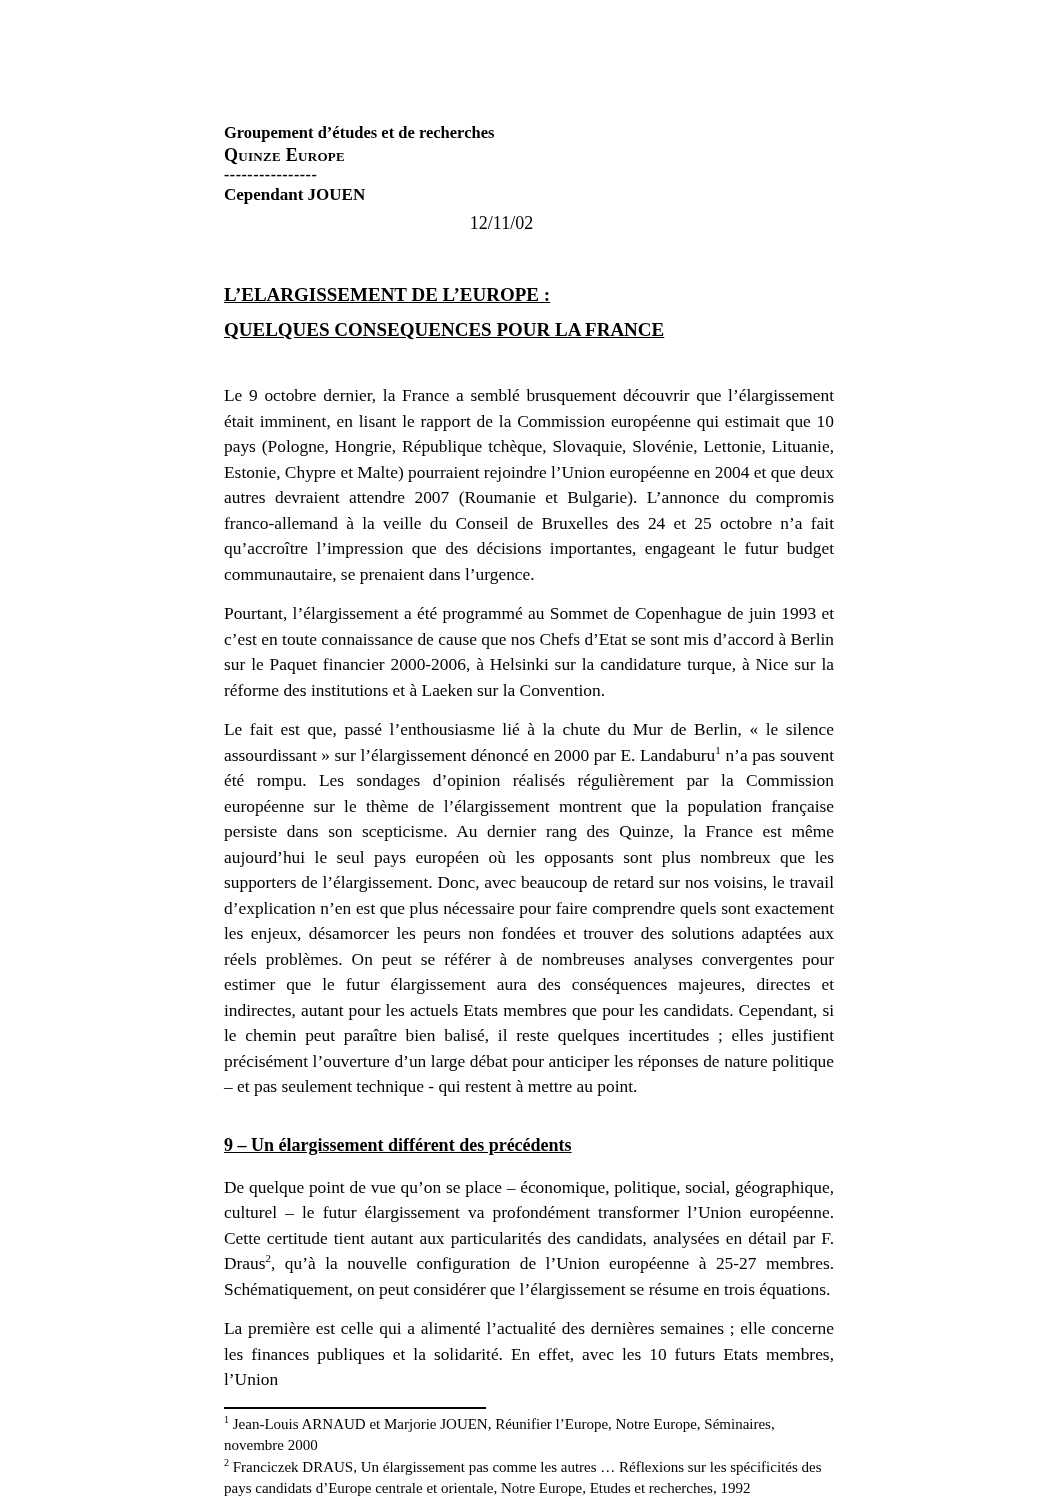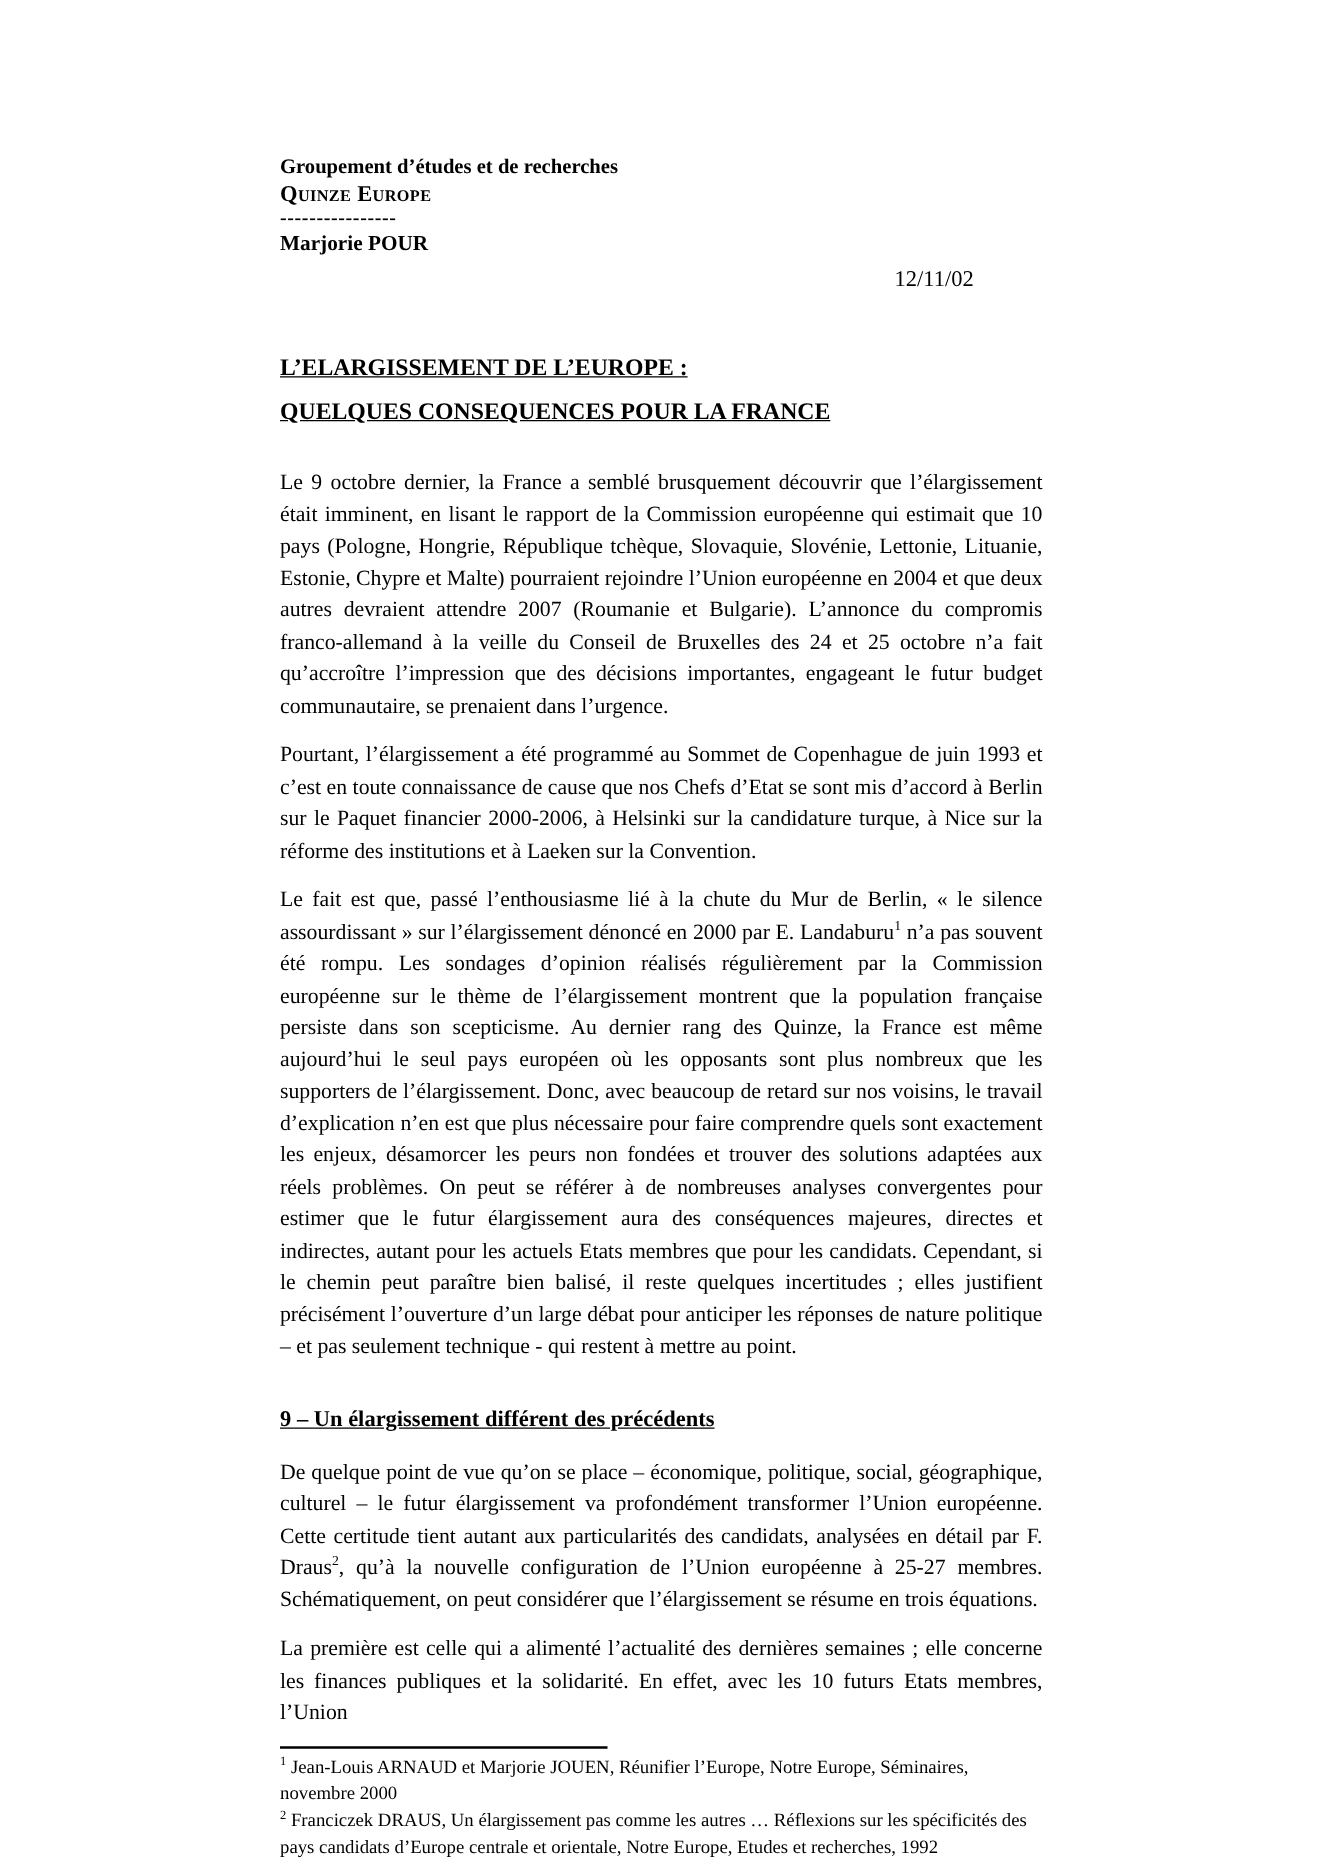--- a/index.html
+++ b/index.html
@@ -39,21 +39,21 @@
     font-size: 16px;
     line-height: 17px;
     letter-spacing: 0.5px;
   }
   .author-line {
     font-weight: bold;
     font-size: 17px;
     line-height: 24px;
   }
   .date-row {
-    text-align: right;
+    text-align: center;
     padding-right: 55px;
     font-size: 18px;
     line-height: 24px;
     margin-top: 4px;
   }
   .title-block {
     text-align: left;
     margin-top: 42px;
     font-weight: bold;
     font-size: 19px;
@@ -62,21 +62,21 @@
   .title-block .u {
     text-decoration: underline;
   }
   .body-par {
     text-align: justify;
     font-size: 17.4px;
     line-height: 25.5px;
     margin: 0 0 14px 0;
   }
   .first-par {
-    margin-top: 26px;
+    margin-top: 36px;
   }
   sup.fn-ref {
     font-size: 11px;
     line-height: 0;
     vertical-align: super;
   }
   .section-heading {
     font-size: 18px;
     font-weight: bold;
     margin: 32px 0 17px 0;
@@ -103,21 +103,21 @@
 </style>
 </head>
 <body>
 
 <div class="page">
 
   <div class="header-block">
     <div class="org-line">Groupement d’études et de recherches</div>
     <div class="brand-line">Quinze Europe</div>
     <div class="dashes-line">----------------</div>
-    <div class="author-line">Marjorie POUR</div>
+    <div class="author-line">Cependant JOUEN</div>
   </div>
 
   <div class="date-row">12/11/02</div>
 
   <div class="title-block">
     <div><span class="u">L’ELARGISSEMENT DE L’EUROPE :</span></div>
     <div><span class="u">QUELQUES CONSEQUENCES POUR LA FRANCE</span></div>
   </div>
 
   <p class="body-par first-par">Le 9 octobre dernier, la France a semblé brusquement découvrir que l’élargissement était imminent, en lisant le rapport de la Commission européenne qui estimait que 10 pays (Pologne, Hongrie, République tchèque, Slovaquie, Slovénie, Lettonie, Lituanie, Estonie, Chypre et Malte) pourraient rejoindre l’Union européenne en 2004 et que deux autres devraient attendre 2007 (Roumanie et Bulgarie). L’annonce du compromis franco-allemand à la veille du Conseil de Bruxelles des 24 et 25 octobre n’a fait qu’accroître l’impression que des décisions importantes, engageant le futur budget communautaire, se prenaient dans l’urgence.</p>

